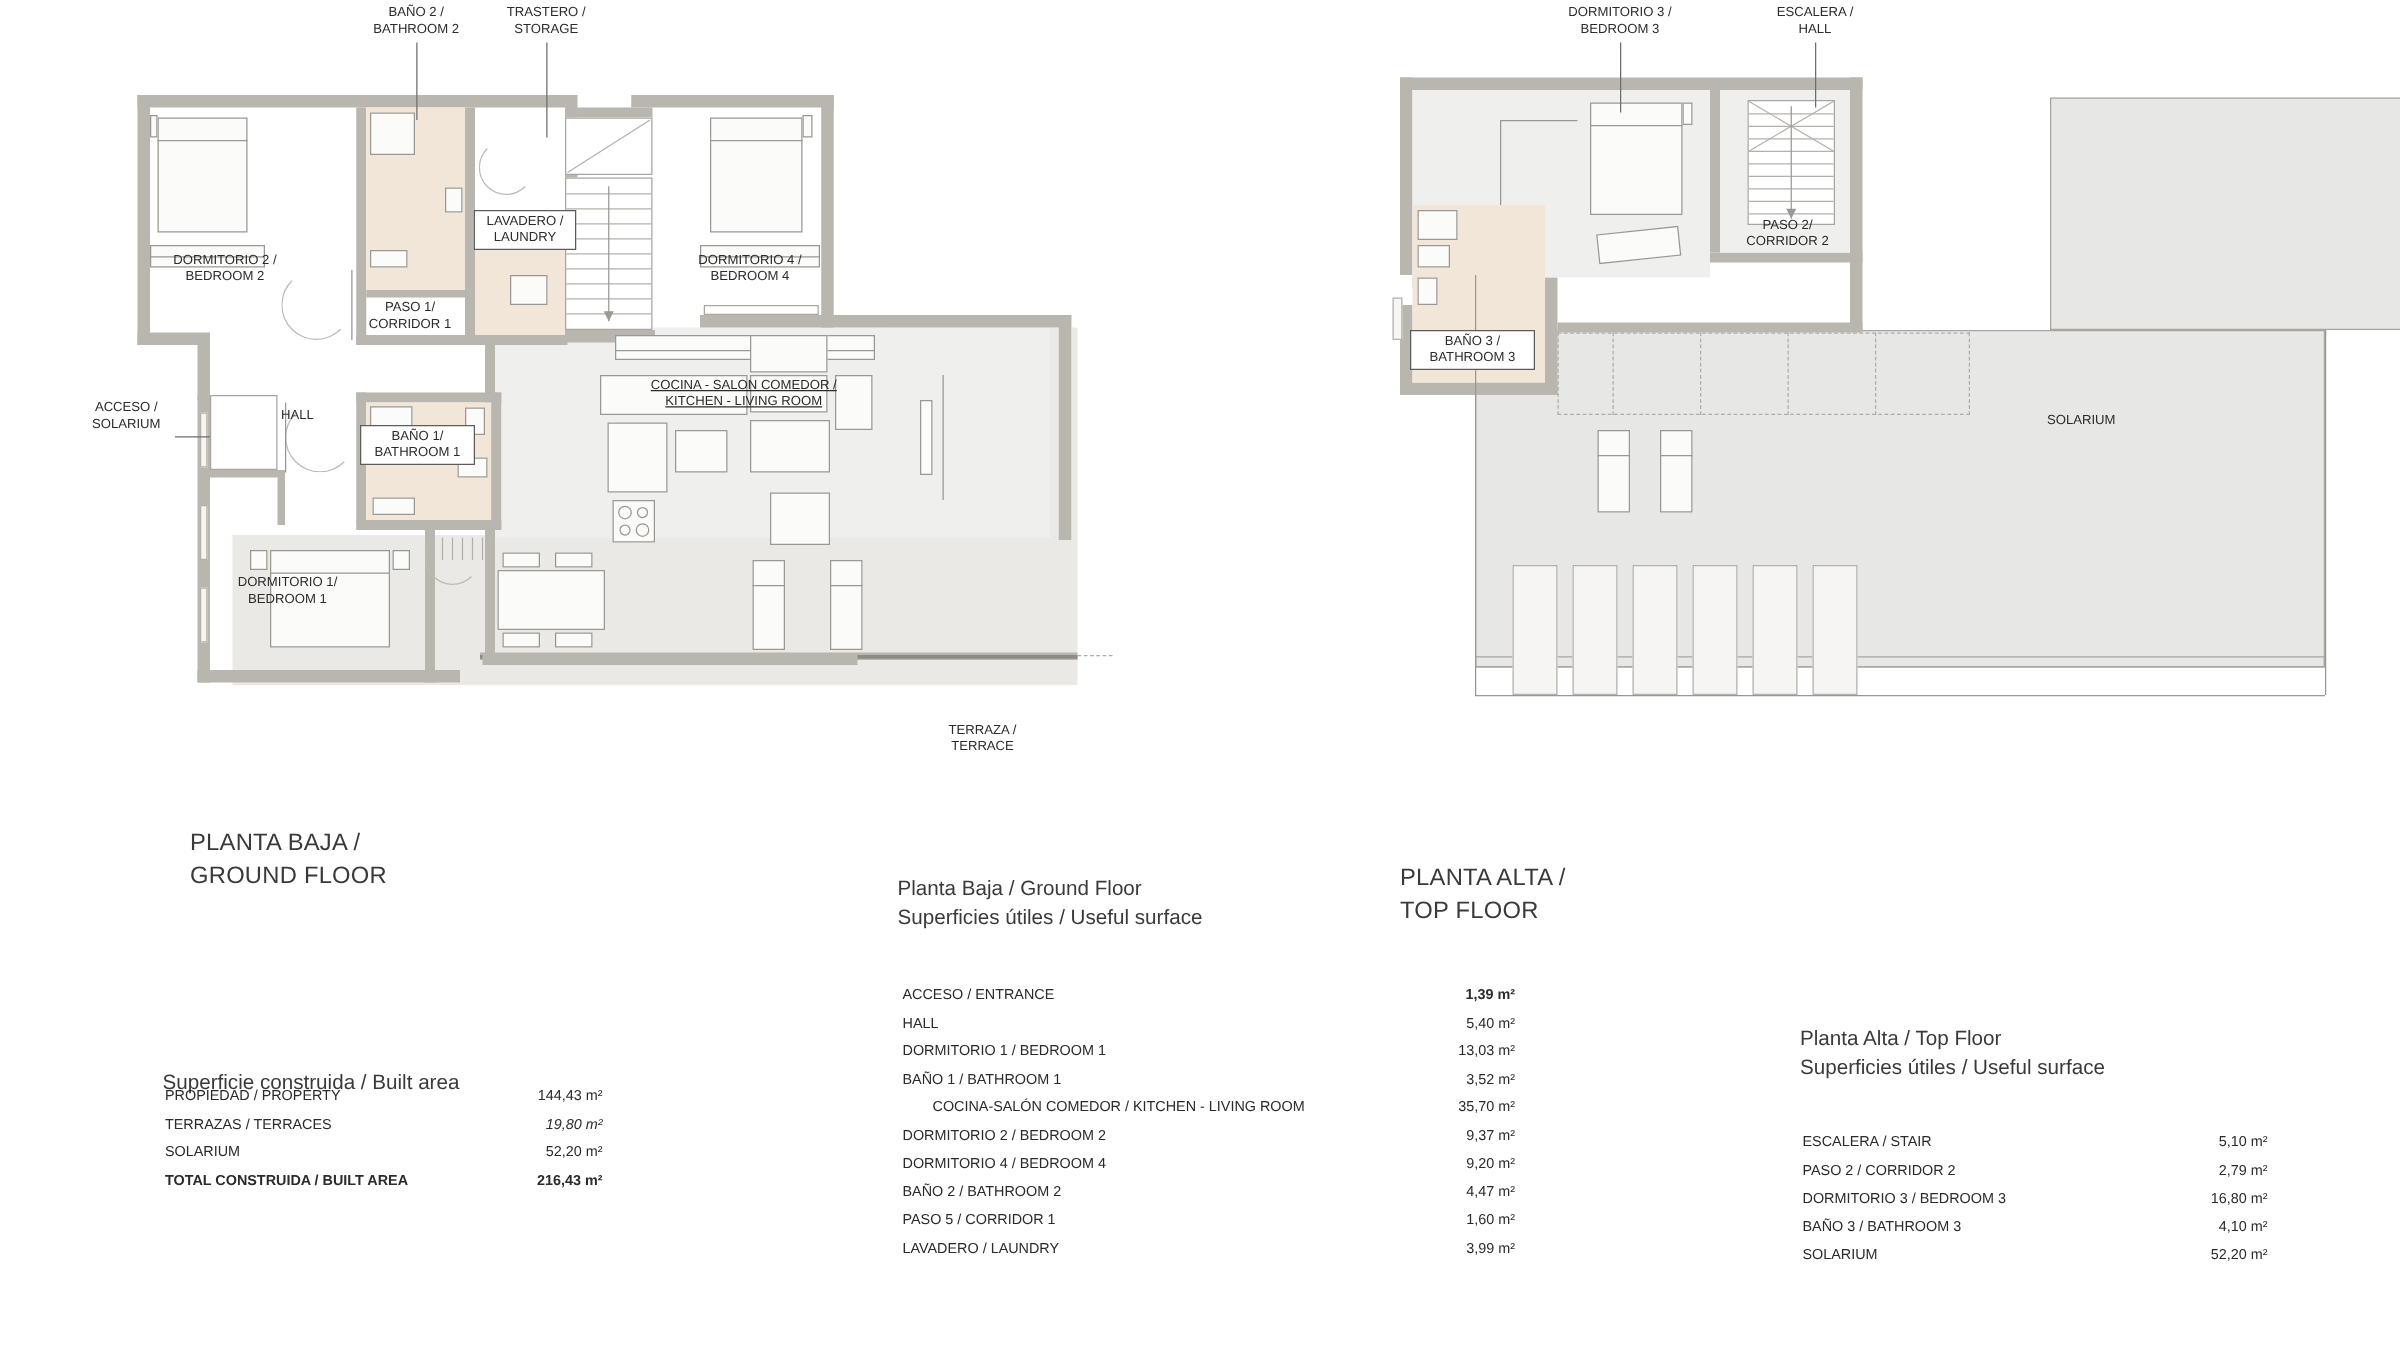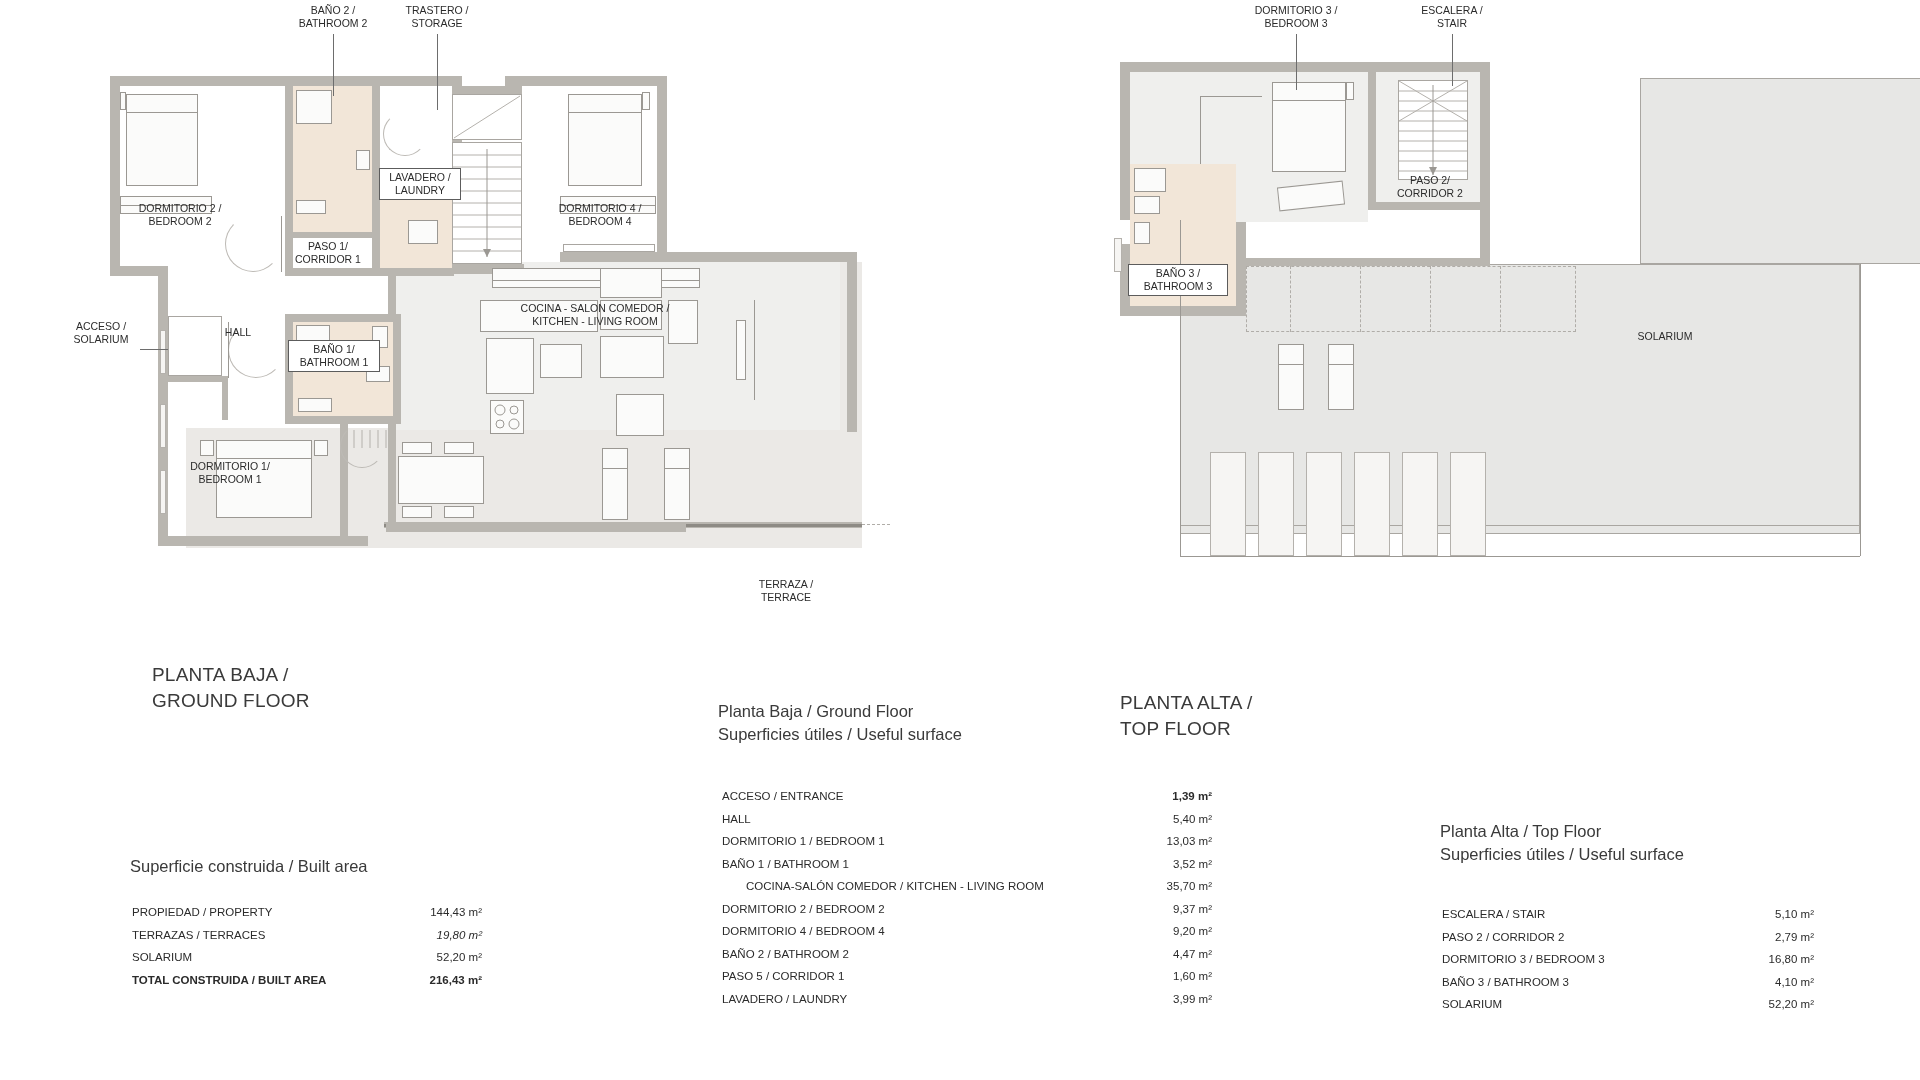--- a/index.html
+++ b/index.html
@@ -261,21 +261,21 @@
 
   <div class="lbl" style="left:120px; top:202px; width:120px;">DORMITORIO 2 /
 BEDROOM 2</div>
 
   <div class="lbl" style="left:540px; top:202px; width:120px;">DORMITORIO 4 /
 BEDROOM 4</div>
 
   <div class="lbl" style="left:278px; top:240px; width:100px;">PASO 1/
 CORRIDOR 1</div>
 
-  <div class="lbl" style="left:490px; top:302px; width:210px;">COCINA - SALON COMEDOR /
+  <div class="lbl" style="left:490px; top:302px; width:210px;text-decoration:underline;">COCINA - SALON COMEDOR /
 KITCHEN - LIVING ROOM</div>
 
   <div class="lbl" style="left:62px; top:320px; width:78px;">ACCESO /
 SOLARIUM</div>
   <div class="leader h" style="left:140px; top:349px; width:28px;"></div>
 
   <div class="lbl" style="left:208px; top:326px; width:60px;">HALL</div>
 
   <div class="lbl boxed" style="left:288px; top:340px; width:92px;">BAÑO 1/
 BATHROOM 1</div>
@@ -360,40 +360,40 @@
   <div class="furn-soft" style="left:400px; top:452px; width:36px; height:104px;"></div>
   <div class="line" style="left:130px; top:556px; width:680px;"></div>
   <div class="vline" style="left:130px; top:220px; height:336px;"></div>
   <div class="vline" style="left:810px; top:264px; height:292px;"></div>
 
   <div class="lbl" style="left:186px; top:4px; width:120px;">DORMITORIO 3 /
 BEDROOM 3</div>
   <div class="leader" style="left:246px; top:34px; height:56px;"></div>
 
   <div class="lbl" style="left:356px; top:4px; width:92px;">ESCALERA /
-STAIR</div>
+HALL</div>
   <div class="leader" style="left:402px; top:34px; height:52px;"></div>
 
   <div class="lbl" style="left:330px; top:174px; width:100px;">PASO 2/
 CORRIDOR 2</div>
 
   <div class="lbl boxed" style="left:78px; top:264px; width:100px;">BAÑO 3 /
 BATHROOM 3</div>
 
   <div class="lbl" style="left:560px; top:330px; width:110px;">SOLARIUM</div>
 </div>
 
 <div class="floor-title" style="left:152px; top:662px; width:320px;">PLANTA BAJA /
 GROUND FLOOR</div>
 
 <div class="floor-title" style="left:1120px; top:690px; width:320px;">PLANTA ALTA /
 TOP FLOOR</div>
 
 <div class="table-title" style="left:130px; top:855px; width:420px;">Superficie construida / Built area</div>
-<div class="area-table" style="left:132px; top:906px; width:360px;">
+<div class="area-table" style="left:132px; top:871px; width:360px;">
   <div class="row">
     <div class="name" style="width:262px;">PROPIEDAD / PROPERTY</div>
     <div class="val" style="width:88px;">144,43 m²</div>
   </div>
   <div class="row">
     <div class="name" style="width:262px;">TERRAZAS / TERRACES</div>
     <div class="val" style="width:88px;font-style:italic;">19,80 m²</div>
   </div>
   <div class="row">
     <div class="name" style="width:262px;">SOLARIUM</div>

